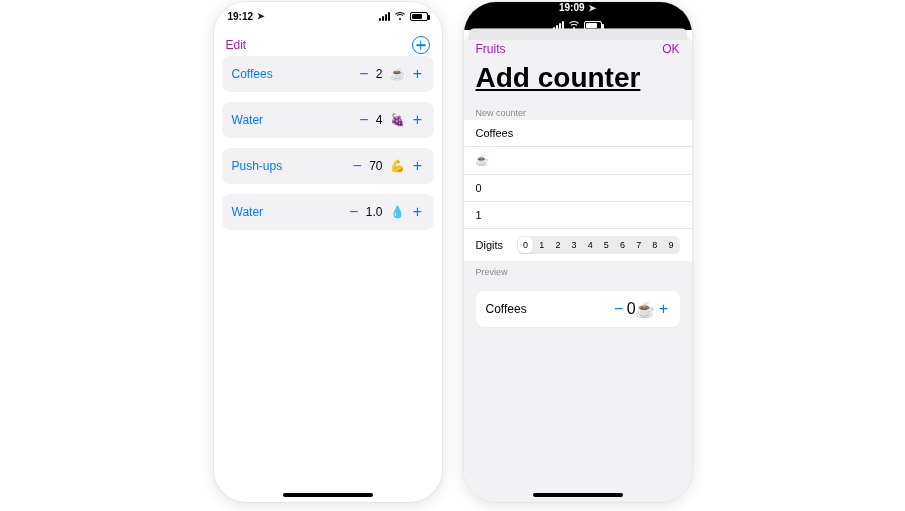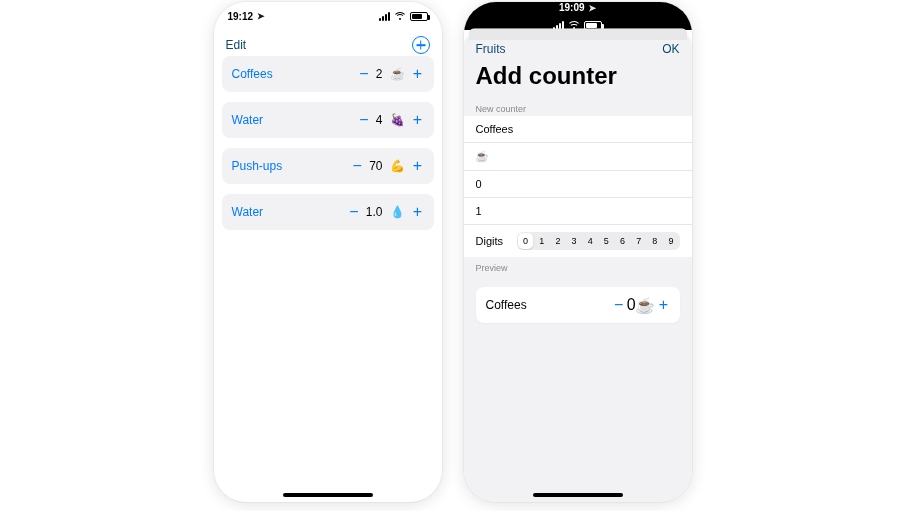--- a/index.html
+++ b/index.html
@@ -41,21 +41,21 @@
   .sb-left { display: flex; align-items: center; gap: 4px; }
   .arrow-icon { font-size: 9px; opacity: 0.9; }
 
   .navbar {
     display: flex;
     justify-content: space-between;
     align-items: center;
     padding: 6px 12px 2px;
     font-size: 12px;
   }
-  .navbar .link { color: #0c4a6e; font-weight: 400; }
+  .navbar .link { color: #a21caf; font-weight: 400; }
   .navbar .link.strong { font-weight: 500; }
   .add-icon {
     width: 18px; height: 18px;
     border: 1.6px solid #007aff;
     border-radius: 50%;
     position: relative;
   }
   .add-icon::before, .add-icon::after {
     content: ""; position: absolute; background: #007aff;
     left: 50%; top: 50%; transform: translate(-50%,-50%);
@@ -92,21 +92,21 @@
   }
   .sheet {
     flex: 1;
     background: #f2f2f4;
     border-radius: 10px 10px 0 0;
     margin-top: -6px;
     overflow: hidden;
     display: flex; flex-direction: column;
   }
   .sheet .navbar { padding: 8px 12px 4px; }
-  .sheet .large-title { font-size: 24px; padding: 2px 12px 8px; }
+  .sheet .large-title { font-size: 28px; padding: 2px 12px 8px; text-decoration: underline; }
 
   .section-header {
     font-size: 9px; color: #8a8a8e;
     padding: 6px 12px 2px;
   }
   .form {
     background: #fff;
     display: flex; flex-direction: column;
   }
   .form .cell {

